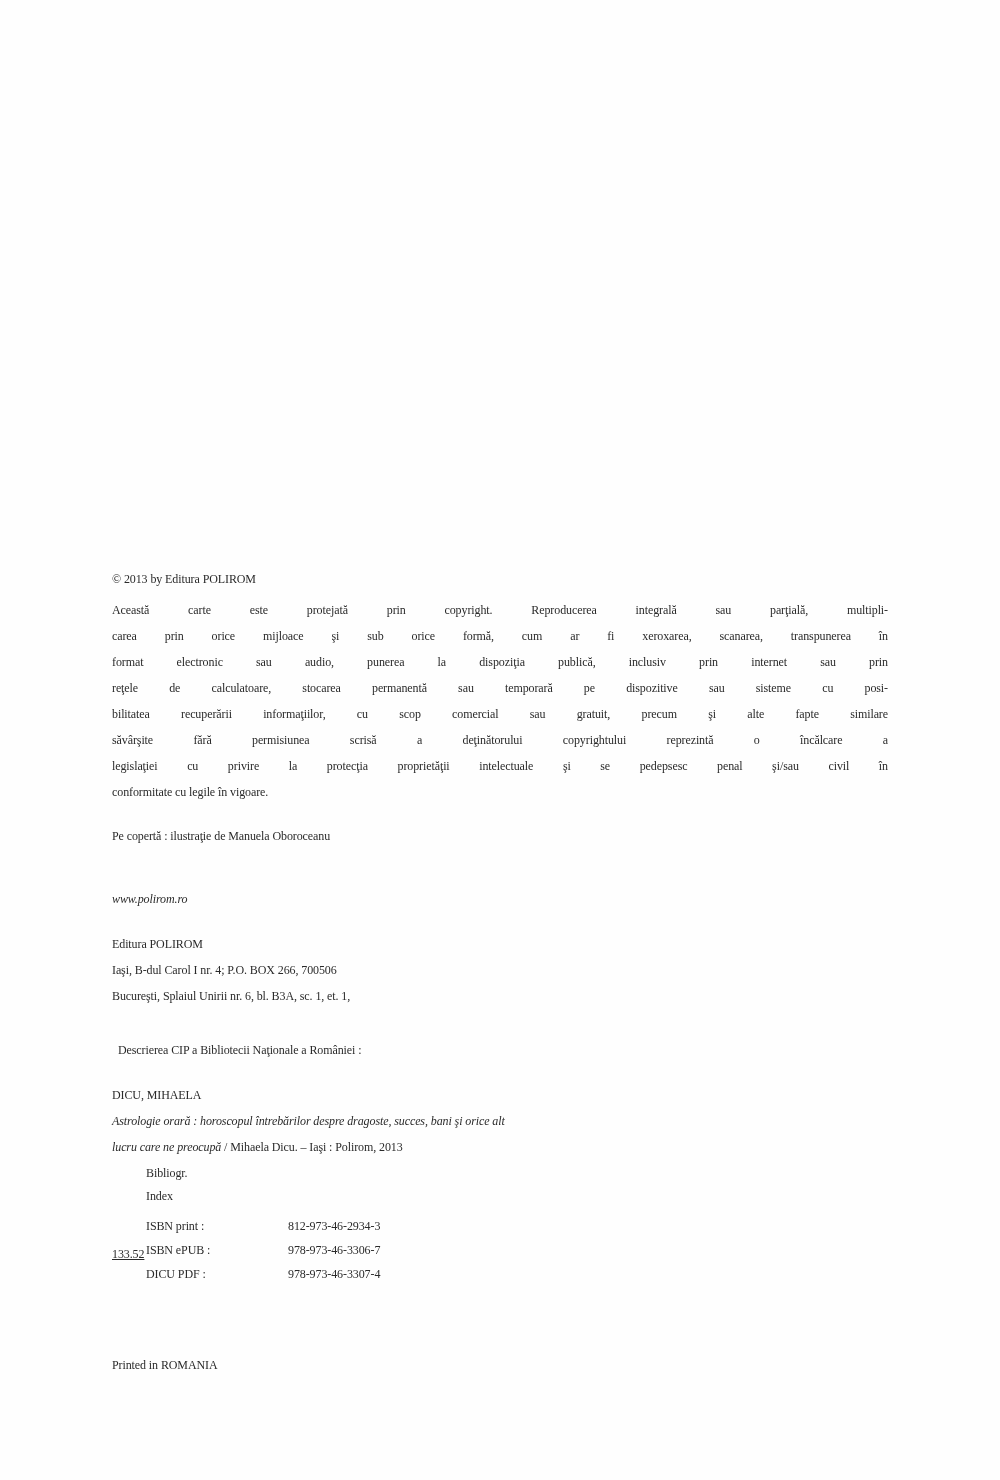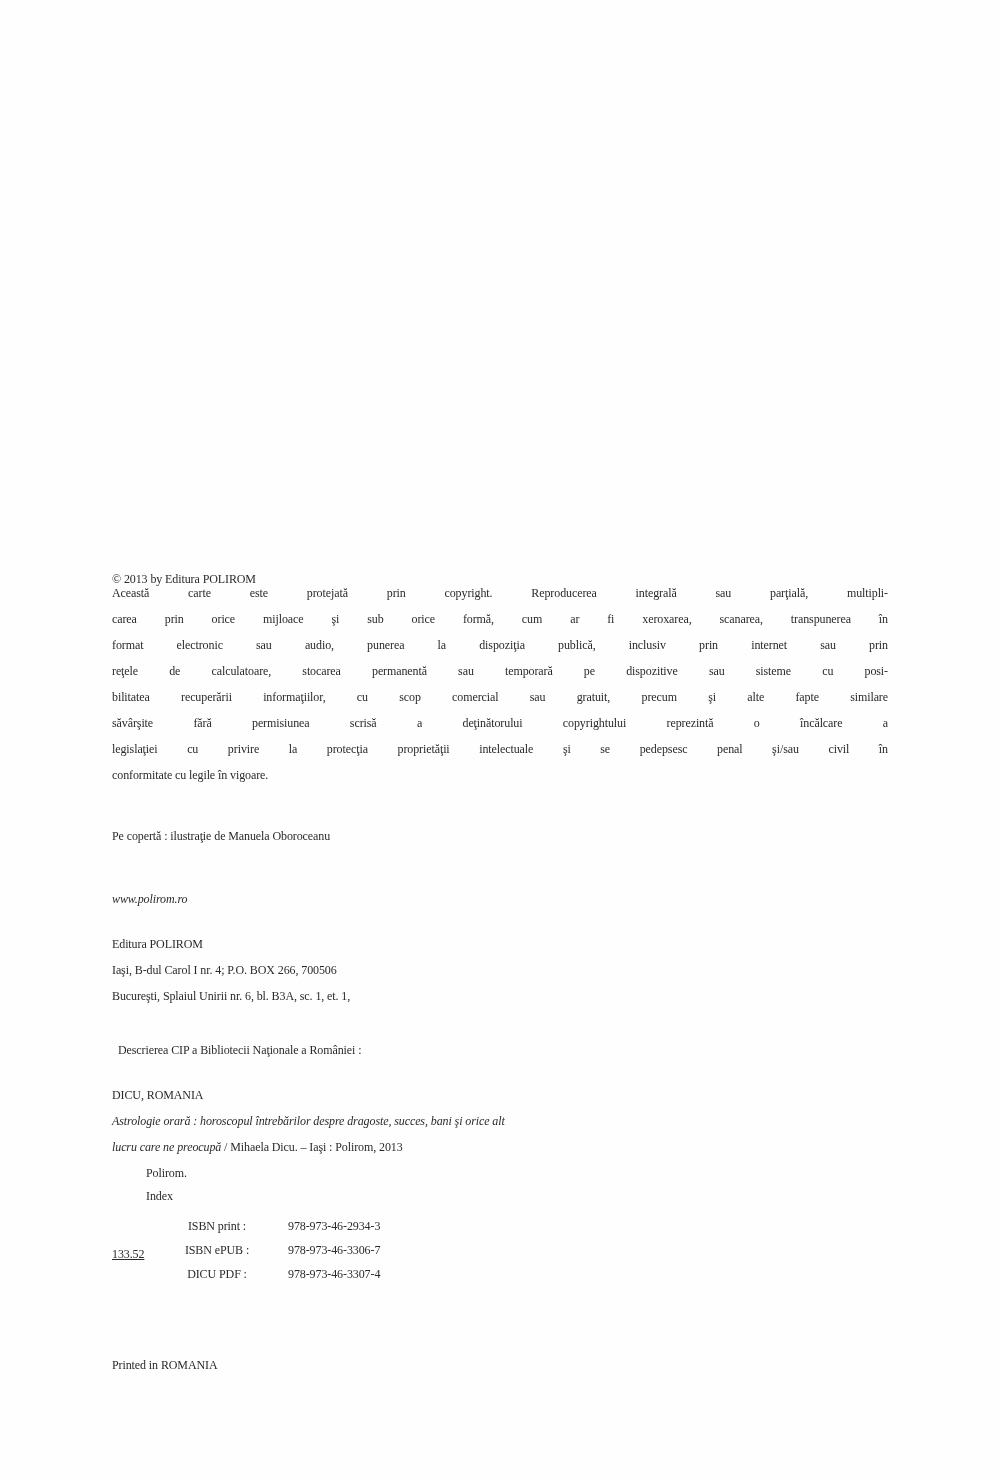--- a/index.html
+++ b/index.html
@@ -36,33 +36,33 @@
     }
     .just {
       text-align: justify;
       text-align-last: justify;
       white-space: normal;
       overflow: hidden;
     }
     .italic { font-style: italic; }
     .indent { padding-left: 34px; }
     .isbn-row { display: flex; }
-    .isbn-label { width: 142px; display: inline-block; text-align: center; }
+    .isbn-label { width: 142px; display: inline-block; }
     .isbn-value { display: inline-block; }
   </style>
 </head>
 <body>
 
 <div class="page">
 
   <div class="block" style="top:566px;">
     <span class="line">© 2013 by Editura POLIROM</span>
   </div>
 
-  <div class="block" style="top:580px;">
+  <div class="block" style="top:597px;">
     <span class="line just">Această carte este protejată prin copyright. Reproducerea integrală sau parţială, multipli-</span>
     <span class="line just">carea prin orice mijloace şi sub orice formă, cum ar fi xeroxarea, scanarea, transpunerea în</span>
     <span class="line just">format electronic sau audio, punerea la dispoziţia publică, inclusiv prin internet sau prin</span>
     <span class="line just">reţele de calculatoare, stocarea permanentă sau temporară pe dispozitive sau sisteme cu posi-</span>
     <span class="line just">bilitatea recuperării informaţiilor, cu scop comercial sau gratuit, precum şi alte fapte similare</span>
     <span class="line just">săvârşite fără permisiunea scrisă a deţinătorului copyrightului reprezintă o încălcare a</span>
     <span class="line just">legislaţiei cu privire la protecţia proprietăţii intelectuale şi se pedepsesc penal şi/sau civil în</span>
     <span class="line">conformitate cu legile în vigoare.</span>
   </div>
 
@@ -78,30 +78,30 @@
     <span class="line">Editura POLIROM</span>
     <span class="line">Iaşi, B-dul Carol I nr. 4; P.O. BOX 266, 700506</span>
     <span class="line">Bucureşti, Splaiul Unirii nr. 6, bl. B3A, sc. 1, et. 1,</span>
   </div>
 
   <div class="block" style="top:1037px;margin-left:6px;">
     <span class="line">Descrierea CIP a Bibliotecii Naţionale a României :</span>
   </div>
 
   <div class="block" style="top:1082px;">
-    <span class="line">DICU, ROMANIA</span>
+    <span class="line">DICU, MIHAELA</span>
     <span class="line italic">Astrologie orară : horoscopul întrebărilor despre dragoste, succes, bani şi orice alt</span>
     <span class="line">
       <span class="italic">lucru care ne preocupă</span><span> / Mihaela Dicu. – Iaşi : Polirom, 2013</span>
     </span>
-    <span class="line indent" style="height:23px;">Polirom.</span>
+    <span class="line indent" style="height:23px;">Bibliogr.</span>
     <span class="line indent" style="height:30px;font-family:Liberation Serif, serif;">Index</span>
     <span class="line indent isbn-row" style="height:24px;">
       <span class="isbn-label">ISBN print :</span>
-      <span class="isbn-value">978-973-46-2934-3</span>
+      <span class="isbn-value">812-973-46-2934-3</span>
     </span>
     <span class="line indent isbn-row" style="height:24px;">
       <span class="isbn-label">ISBN ePUB :</span>
       <span class="isbn-value">978-973-46-3306-7</span>
     </span>
     <span class="line indent isbn-row" style="height:24px;">
       <span class="isbn-label">DICU PDF :</span>
       <span class="isbn-value">978-973-46-3307-4</span>
     </span>
   </div>

